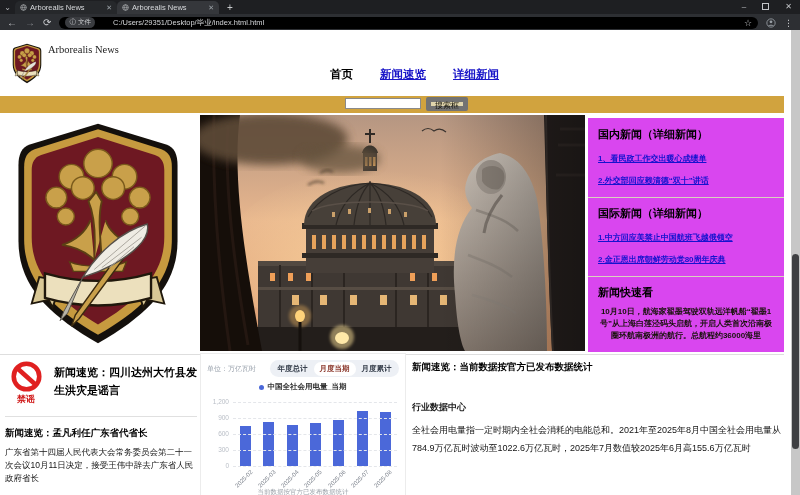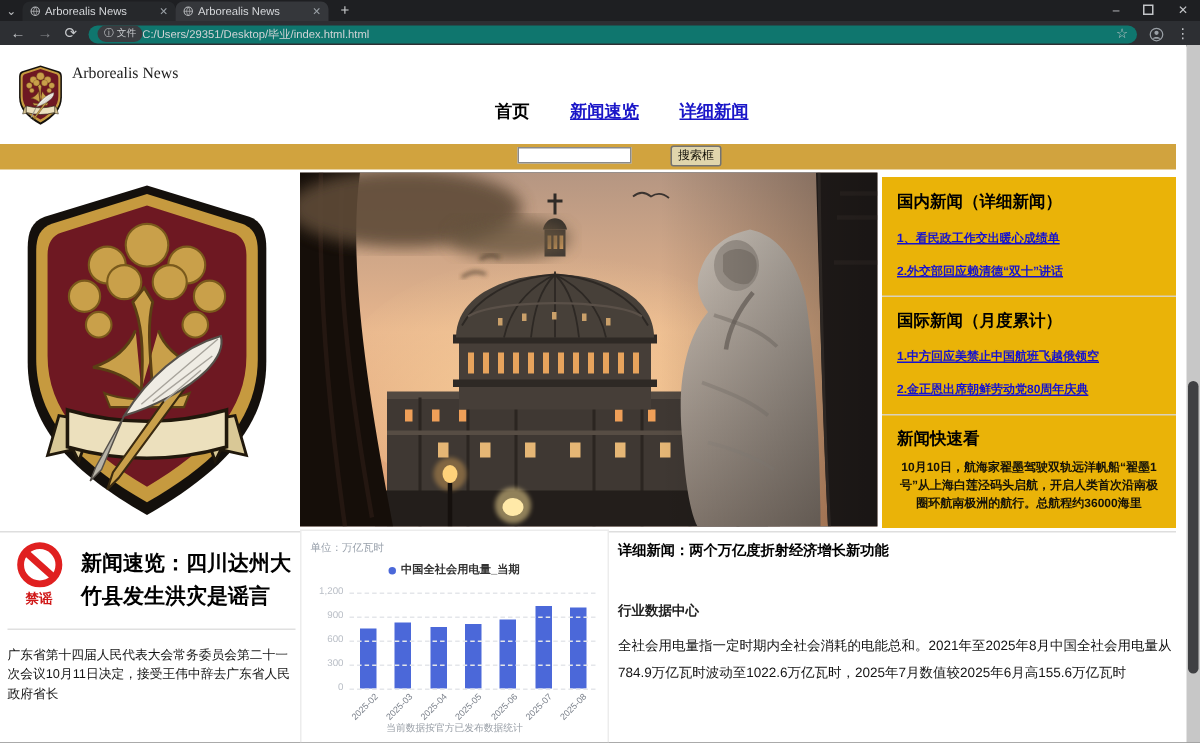--- a/index.html
+++ b/index.html
@@ -13,54 +13,54 @@
   .tab.active{background:#35373b;}
   .tab .ttitle{overflow:hidden;white-space:nowrap;flex:1;}
   .tab .tclose{color:#9aa0a6;font-size:7px;}
   .globe svg{width:7px;height:7px;display:block;}
   .newtab{color:#c8cacc;font-size:10px;margin-left:8px;line-height:13px;}
   .wincontrols{position:absolute;right:8px;top:0;height:13px;display:flex;gap:16px;align-items:center;color:#c3c5c8;font-size:8px;}
   .maxbox{width:5px;height:5px;border:1px solid #c3c5c8;display:inline-block;}
   .toolbar{position:absolute;top:14px;left:0;right:0;height:17px;background:#2d2f33;display:flex;align-items:center;padding:0 7px;gap:8px;box-sizing:border-box;}
   .navicon{color:#c6c8cb;font-size:10px;line-height:1;}
   .navicon.dim{color:#85878b;}
-  .urlbar{flex:1;height:12px;background:#0f766e;border-radius:7px;display:flex;align-items:center;padding:0 6px;gap:0;min-width:0;}
+  .urlbar{flex:1;height:12px;background:#000000;border-radius:7px;display:flex;align-items:center;padding:0 6px;gap:18px;min-width:0;}
   .filechip{background:#3a3c40;border-radius:6px;color:#c9cbce;font-size:6.5px;padding:1px 4px;display:flex;gap:2px;align-items:center;white-space:nowrap;}
   .url{color:#d2d4d7;font-size:7.5px;white-space:nowrap;overflow:hidden;}
   .star{margin-left:auto;color:#c6c8cb;font-size:9px;}
   .avatar svg{width:10px;height:10px;display:block;}
   .menu{color:#c6c8cb;font-size:9px;letter-spacing:0;}
   .scrollbar{position:absolute;top:30px;right:0;width:9px;bottom:0;background:#c7c7c7;}
   .scrollthumb{position:absolute;left:1px;right:1px;top:224px;height:195px;background:#3f4043;border-radius:4px;}
   
   .page{position:absolute;top:30px;left:0;width:791px;height:465px;background:#fff;overflow:hidden;}
   .crest-small{position:absolute;left:10px;top:9px;width:34px;height:49px;}
   .sitename{position:absolute;left:48px;top:14px;font-family:"Liberation Serif","DejaVu Serif",serif;font-size:10.5px;color:#1c1c1c;}
   .nav{position:absolute;top:37px;left:330px;display:flex;gap:27px;font-size:11.5px;font-weight:700;}
   .nav .navhome{color:#000;text-decoration:none;}
   .nav a{color:#1a16c8;text-decoration:underline;cursor:pointer;}
   .searchbar{position:absolute;top:66px;left:0;width:784px;height:17px;background:#d1a33e;}
   .searchinput{position:absolute;left:345px;top:2px;width:76px;height:11px;border:1px solid #8a8a8a;background:#fff;font-size:8px;padding:0 2px;box-sizing:border-box;}
-  .searchbtn{position:absolute;left:426px;top:1px;height:14px;font-size:8px;line-height:1;background:#e0d5ac;border:1px solid #737373;border-radius:2px;padding:0 4px;color:#15130a;margin-left:21px;}
+  .searchbtn{position:absolute;left:426px;top:1px;height:14px;font-size:8px;line-height:1;background:#e0d5ac;border:5px solid #737373;border-radius:2px;padding:0 4px;color:#15130a;}
   .crest-large{position:absolute;left:2px;top:88px;width:192px;height:232px;}
   .photo{position:absolute;left:200px;top:85px;width:385px;height:236px;overflow:hidden;background:#2a211c;}
   
-  .sidebar{position:absolute;left:588px;top:88px;width:196px;height:234px;background:#eab308;box-sizing:border-box;padding:7px 10px;overflow:hidden;}
+  .sidebar{position:absolute;left:588px;top:88px;width:196px;height:234px;background:#d946ef;box-sizing:border-box;padding:7px 10px;overflow:hidden;}
   .sidebar h3{margin:2px 0 4px;font-size:11px;color:#000;}
   .sidebar a{display:block;font-size:8px;font-weight:700;color:#1512cf;text-decoration:underline;margin:11px 0;cursor:pointer;}
   .sidebar hr{border:none;border-top:1px solid #d9d2bd;margin:8px -10px;}
   .sbtext{font-size:8px;font-weight:700;color:#151208;line-height:1.5;margin:6px 0 0;text-align:center;}
   .rule{position:absolute;top:324px;left:0;width:784px;border-top:1px solid #dedede;}
   
   .left-col{position:absolute;left:5px;top:331px;width:192px;}
   .itemhead{display:flex;gap:7px;align-items:flex-start;}
   .banblock{display:flex;flex-direction:column;align-items:center;width:42px;flex:none;}
   .banblock svg{width:31px;height:31px;display:block;}
   .bancap{font-size:9px;font-weight:700;color:#d01818;margin-top:1px;}
-  .ltitle{font-size:14px;font-weight:700;line-height:1.6;color:#000;margin-top:3px;}
+  .ltitle{font-size:11px;font-weight:700;line-height:1.6;color:#000;margin-top:3px;}
   .left-col p{font-size:8.5px;color:#141414;line-height:1.55;margin:6px 0 0;}
   .left-col hr{border:none;border-top:1px solid #e0e0e0;margin:10px 0;}
   .ltitle2{font-size:9.5px;font-weight:700;color:#000;margin:0;}
   
   .chart-card{position:absolute;left:200px;top:323px;width:206px;height:172px;background:#fff;border:1px solid #ececec;box-sizing:border-box;padding:6px 6px 0 6px;}
   .chead{display:flex;justify-content:space-between;align-items:center;}
   .unit{font-size:7px;color:#98a0ab;}
   .ctabs{background:#edf0f5;border-radius:9px;padding:1.5px;display:flex;}
   .tabbtn{font-size:7.5px;font-weight:700;color:#38404d;padding:2px 6px;border-radius:8px;cursor:pointer;white-space:nowrap;}
   .tabbtn.active{background:#fff;color:#8d3a2e;}
@@ -335,21 +335,21 @@
         <path d="M108,70 q8,-6 16,-2 M120,58 q7,-5 13,-1" stroke="#4a3a2a" stroke-width="2" fill="none" opacity="0.8" filter="url(#blur2)"></path>
         <rect x="240" y="0" width="145" height="236" fill="url(#shade)"></rect>
       </svg>
     </div>
 
     <div class="sidebar">
       <h3>国内新闻（详细新闻）</h3>
       <a>1、看民政工作交出暖心成绩单</a>
       <a>2.外交部回应赖清德“双十”讲话</a>
       <hr>
-      <h3>国际新闻（月度累计）</h3>
+      <h3>国际新闻（详细新闻）</h3>
       <a>1.中方回应美禁止中国航班飞越俄领空</a>
       <a>2.金正恩出席朝鲜劳动党80周年庆典</a>
       <hr>
       <h3>新闻快速看</h3>
       <p class="sbtext">10月10日，航海家翟墨驾驶双轨远洋帆船“翟墨1号”从上海白莲泾码头启航，开启人类首次沿南极圈环航南极洲的航行。总航程约36000海里</p>
     </div>
 
     <div class="rule"></div>
 
     <div class="left-col">
@@ -357,26 +357,32 @@
         <div class="banblock">
           <svg viewBox="0 0 34 34">
             <circle cx="17" cy="17" r="14" fill="none" stroke="#e02020" stroke-width="5"></circle>
             <line x1="7.5" y1="8.5" x2="26.5" y2="25.5" stroke="#e02020" stroke-width="5"></line>
           </svg>
           <span class="bancap">禁谣</span>
         </div>
         <div class="ltitle">新闻速览：四川达州大竹县发生洪灾是谣言</div>
       </div>
       <hr>
+      <div class="ltitle2">新闻速览：孟凡利任广东省代省长</div>
       <p>广东省第十四届人民代表大会常务委员会第二十一次会议10月11日决定，接受王伟中辞去广东省人民政府省长</p>
     </div>
 
     <div class="chart-card">
       <div class="chead">
         <span class="unit">单位：万亿瓦时</span>
+        <div class="ctabs">
+          <span class="tabbtn">年度总计</span>
+          <span class="tabbtn active">月度当期</span>
+          <span class="tabbtn">月度累计</span>
+        </div>
       </div>
       <div class="clegend">
         <span class="dot" id="legend-dot" style="background: rgb(75, 104, 217);"></span>
         <span>中国全社会用电量_当期</span>
       </div>
       <div class="plotwrap" id="plotwrap">
         <div class="bars" id="bars">
             <div class="barcell">
               <div class="bar" style="height: 40.3413px; background: rgb(75, 104, 217);"></div>
             </div>
@@ -431,21 +437,21 @@
           </div>
           <div class="xcell">
             <span>2025-08</span>
           </div>
         </div>
       <div class="caption">当前数据按官方已发布数据统计</div>
 
     </div>
 
     <div class="right-col">
-      <div class="rtitle">详细新闻：两个万亿度折射经济增长新功能</div>
+      <div class="rtitle">新闻速览：当前数据按官方已发布数据统计</div>
       <div class="rsub">行业数据中心</div>
       <p>全社会用电量指一定时期内全社会消耗的电能总和。2021年至2025年8月中国全社会用电量从784.9万亿瓦时波动至1022.6万亿瓦时，2025年7月数值较2025年6月高155.6万亿瓦时</p>
     </div>
 
   </div>
 
   <div class="scrollbar">
     <div class="scrollthumb"></div>
   </div>
 

